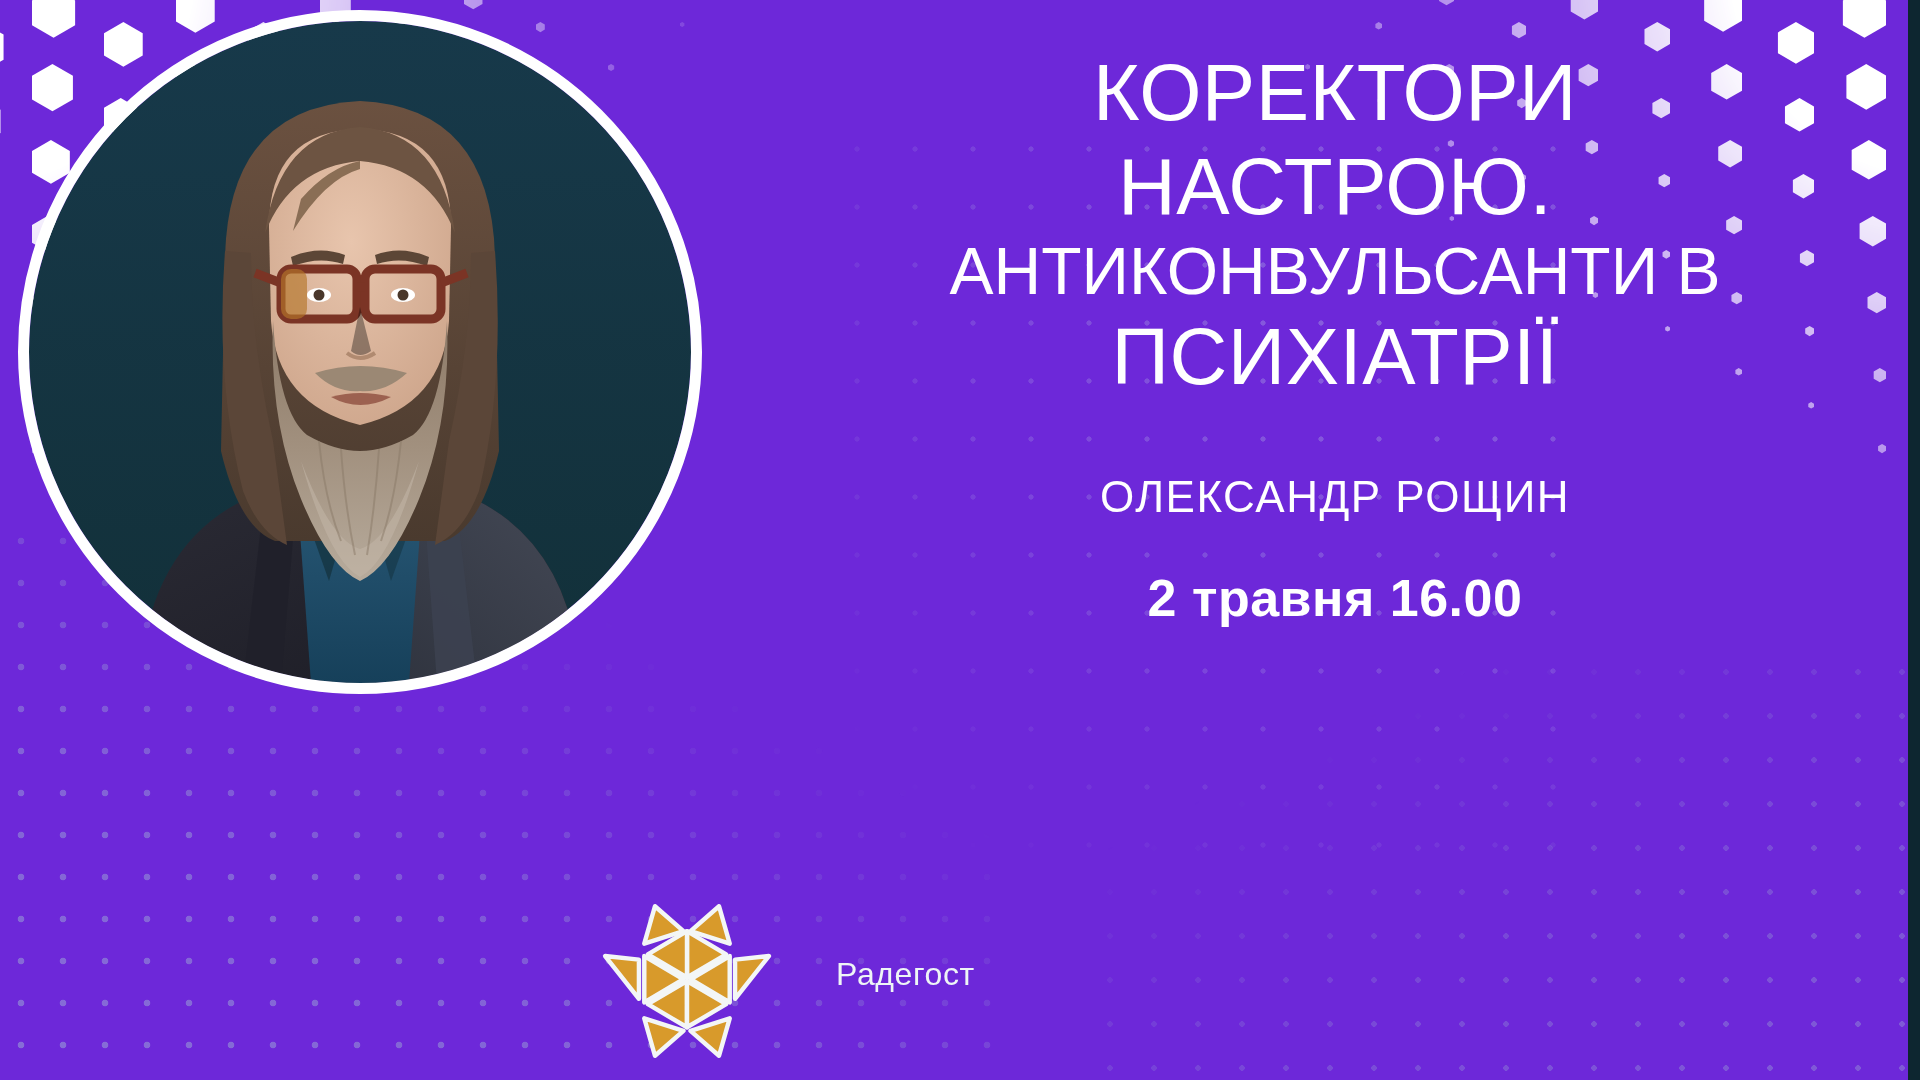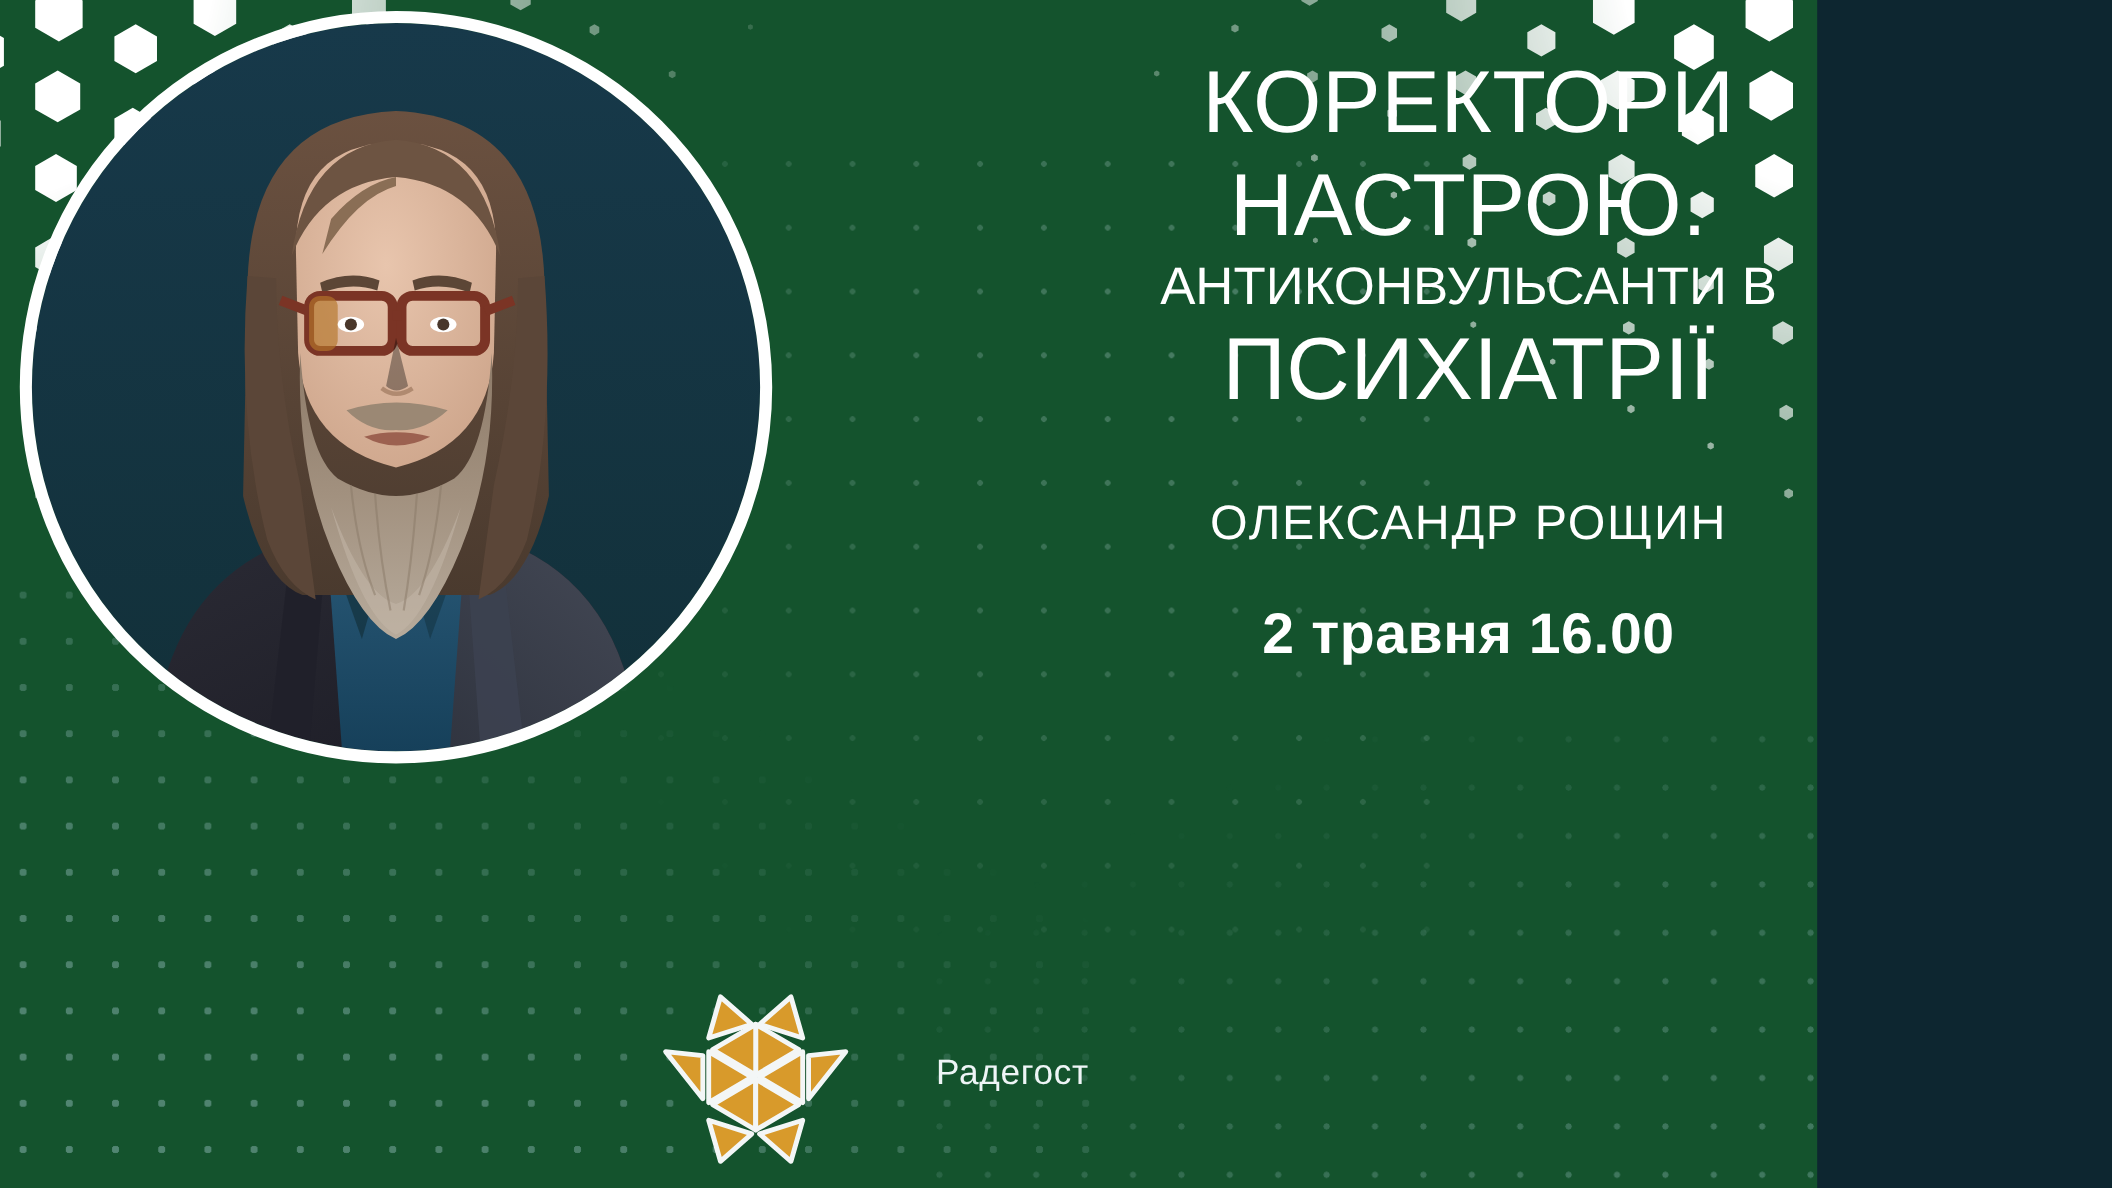--- a/index.html
+++ b/index.html
@@ -1,22 +1,22 @@
 <!DOCTYPE html>
 <html><head>
 <meta charset="utf-8">
 <style>
   html,body{margin:0;padding:0;background:#0d2630;}
   *{box-sizing:border-box;}
 
   .poster{
     position:relative;
-    width:1652px;height:1080px;
+    width:1908px;height:1080px;
     overflow:hidden;
-    background:#14532d;
+    background:#6d28d9;
     font-family:"Liberation Sans", sans-serif;
   }
 
   
   .bg-layer{position:absolute;inset:0;pointer-events:none;}
 
   .hex-tl{
     position:absolute;left:-30px;top:-40px;width:860px;height:560px;
     -webkit-mask-image:radial-gradient(circle at 0% 0%, #000 0%, #000 22%, rgba(0,0,0,.55) 48%, rgba(0,0,0,0) 78%);
             mask-image:radial-gradient(circle at 0% 0%, #000 0%, #000 22%, rgba(0,0,0,.55) 48%, rgba(0,0,0,0) 78%);
@@ -77,21 +77,21 @@
   }
   .title{
     font-weight:300;
     font-size:80px;
     line-height:1.17;
     letter-spacing:.5px;
     text-transform:uppercase;
     margin:0;
   }
   .title .tline{display:block;white-space:nowrap;}
-  .title .tline.t3{font-size:48px;letter-spacing:0;}
+  .title .tline.t3{font-size:66px;letter-spacing:0;}
 
   .speaker{
     margin-top:68px;
     font-weight:300;
     font-size:44px;
     letter-spacing:1.5px;
     text-transform:uppercase;
     white-space:nowrap;
   }
   .datetime{
@@ -110,21 +110,20 @@
   }
   .brand-logo{width:178px;height:178px;flex:0 0 auto;}
   .brand-text{
     color:#eef5f6;
     font-weight:300;
     line-height:1.52;
     font-size:32px;
     letter-spacing:.6px;
     text-align:right;
     padding-bottom:14px;
-    margin-left:15px;
   }
   .brand-text .bl{display:block;white-space:nowrap;}
 </style>
 </head>
 <body>
 
 <div class="poster">
 
   <div class="bg-layer">
 

